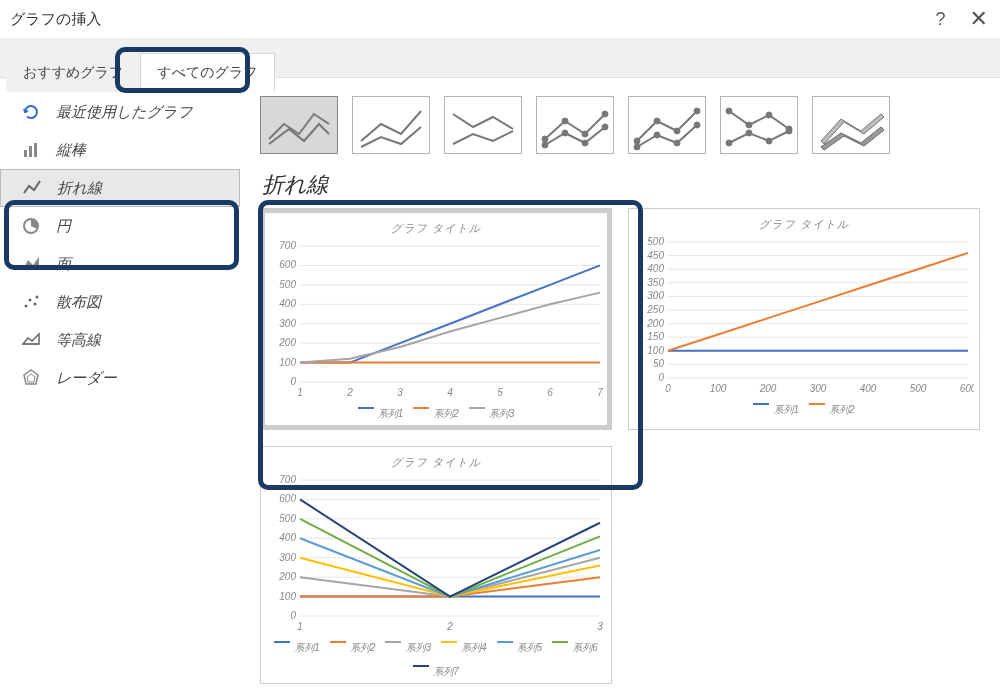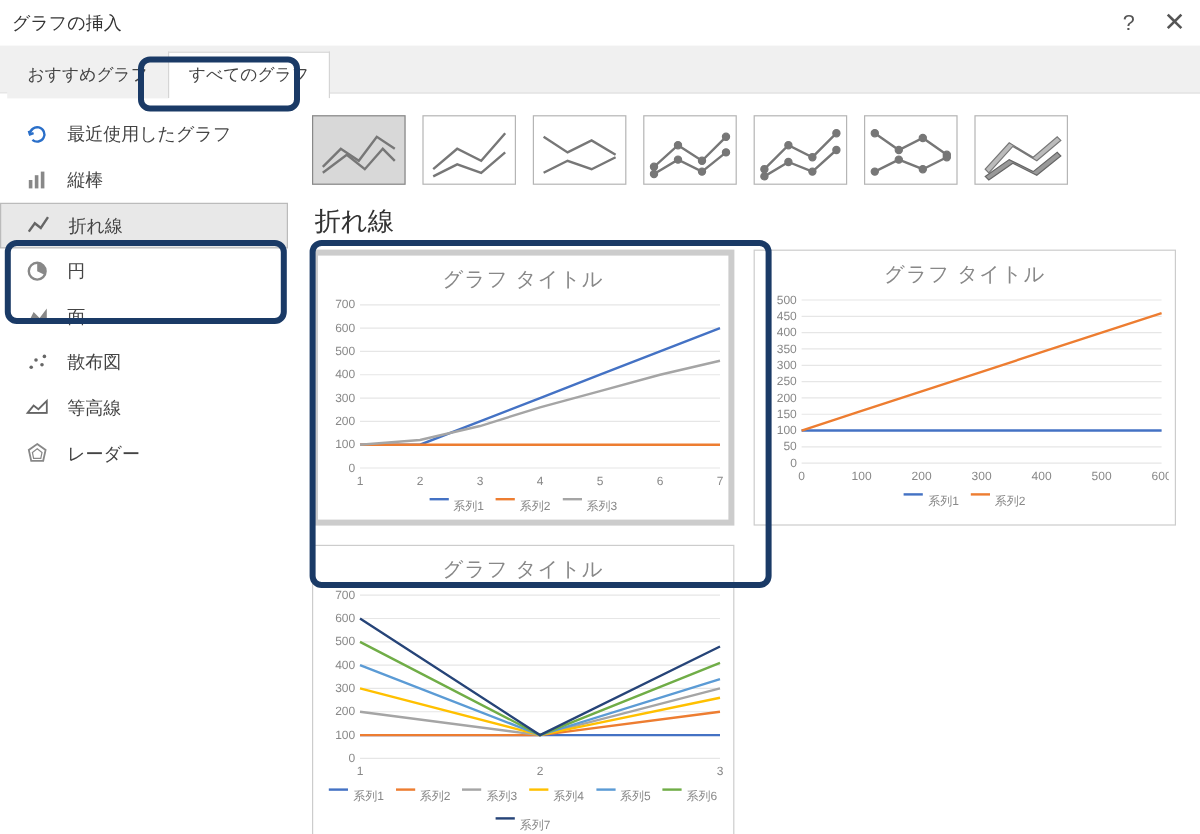--- a/index.html
+++ b/index.html
@@ -34,32 +34,33 @@
       background: #f0f0f0;
       border-bottom: 1px solid #e0e0e0;
       padding-left: 6px;
     }
     .tab {
       display: flex; align-items: center;
       padding: 0 16px; font-size: 14px; color: #444;
       background: #f0f0f0;
       border: 1px solid transparent;
       cursor: pointer;
-      position: relative; top: 5px;
+      position: relative; top: 15px;
     }
     .tab.active {
       background: #fff;
       border: 1px solid #d5d5d5;
       border-bottom: 1px solid #fff;
       align-items: center;
     }
 
     .content {
       display: flex;
       height: calc(100% - 78px);
+      font-style: italic;
     }
     .sidebar {
       width: 240px;
       padding: 15px 0;
       background: #fff;
     }
     .sidebar-item {
       display: flex; align-items: center;
       height: 38px;
       padding: 0 0 0 20px;
@@ -109,21 +110,21 @@
     .previews {
       display: flex; flex-wrap: wrap; gap: 16px;
     }
     .chart-card {
       background: #fff;
       border: 1px solid #ccc;
       display: flex; flex-direction: column; align-items: center;
       padding: 4px 2px 2px 2px;
     }
     .chart-card.framed { border: 5px solid #ccc; }
-    .cc-title { font-size: 17px; color: #888; margin: 4px 0; letter-spacing: 1px;}
+    .cc-title { font-size: 11px; color: #888; margin: 4px 0; letter-spacing: 1px;}
     .cc-plot { position: relative; }
     .cc-legend {
       display: flex; flex-wrap: wrap; gap: 10px; justify-content: center;
       font-size: 10px; color: #888; margin: 4px 0 2px 0;
     }
     .leg-item { display: flex; align-items: flex-start; gap: 4px; }
     .leg-swatch { width: 16px; height: 2px; }
 
     svg text.axis { font-size: 10px; fill: #888; }
   </style>

